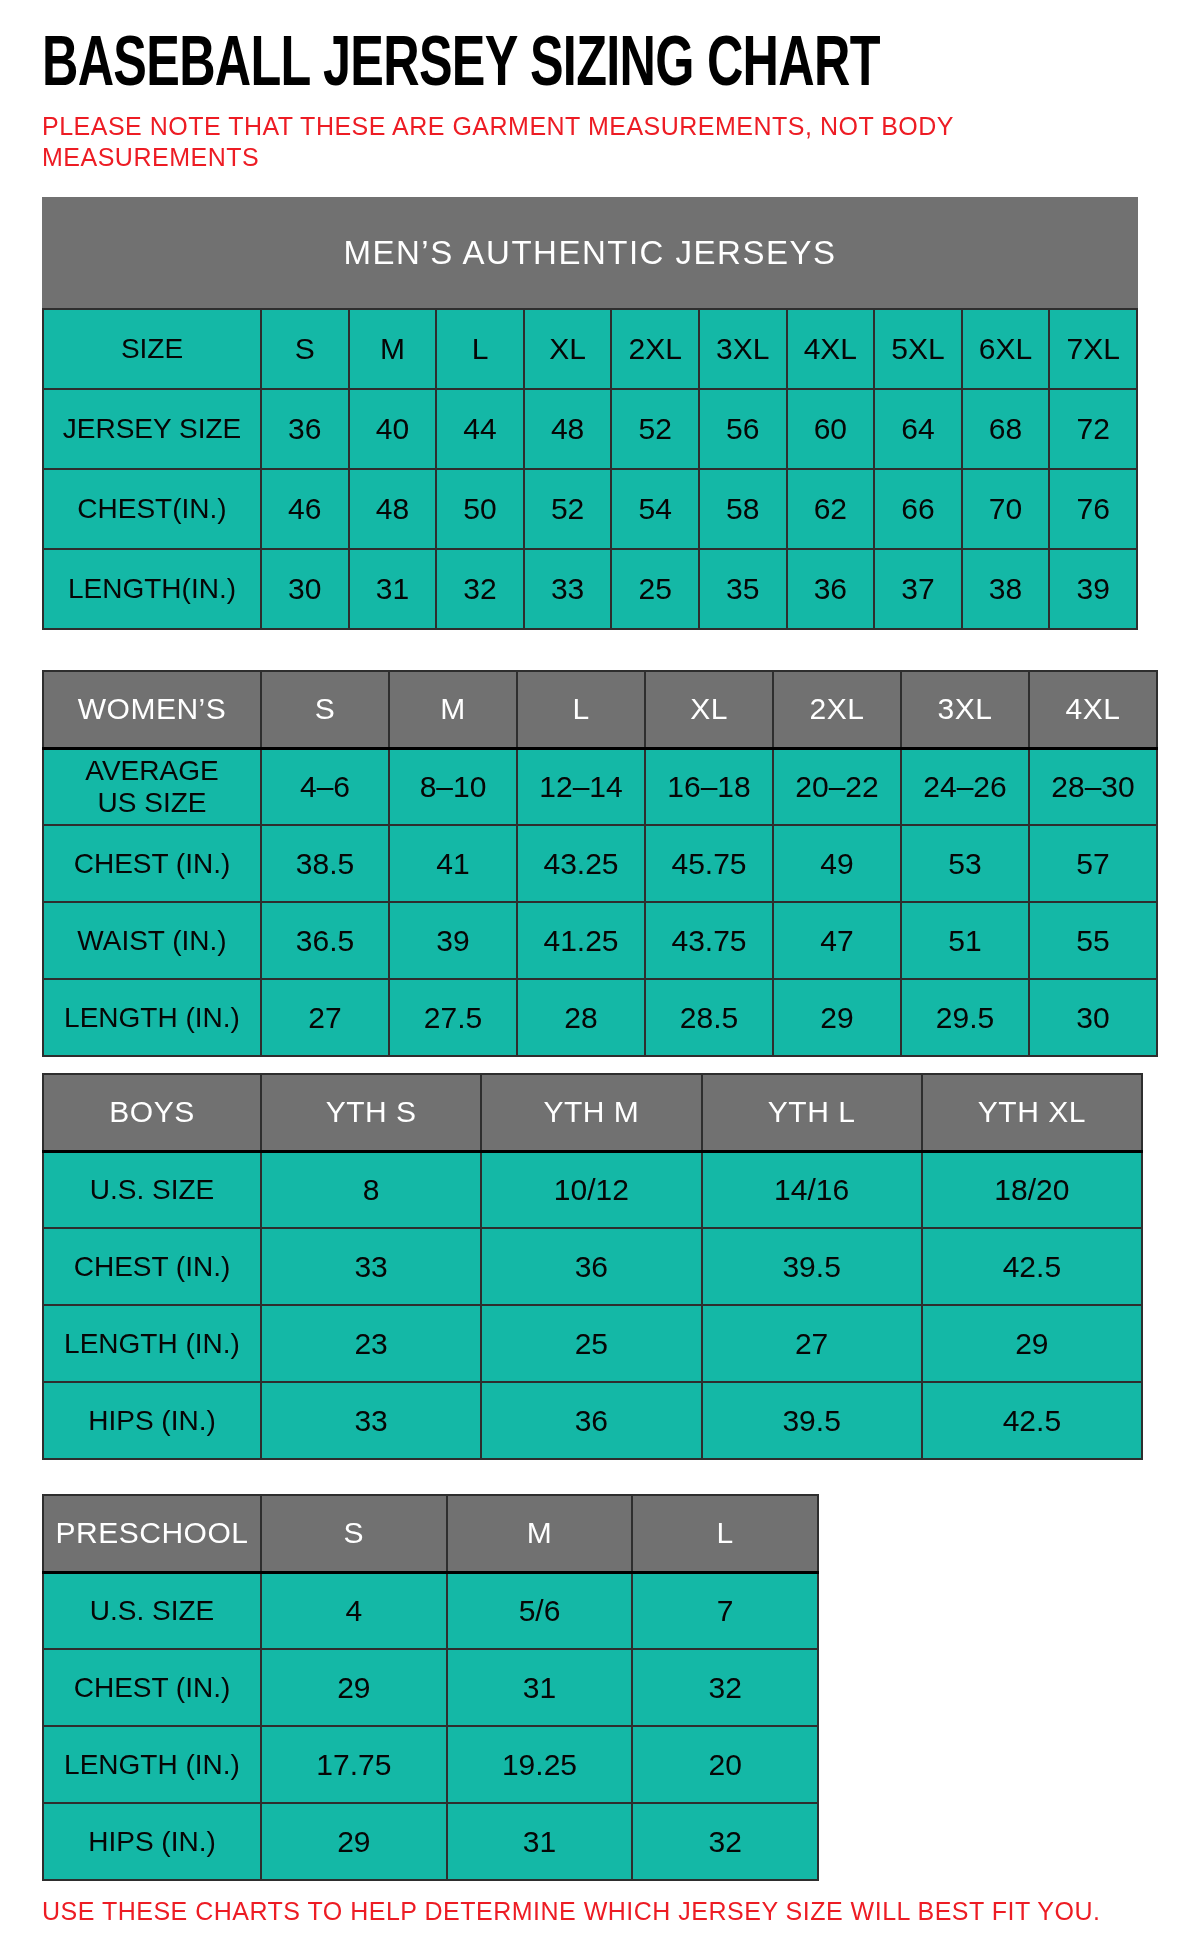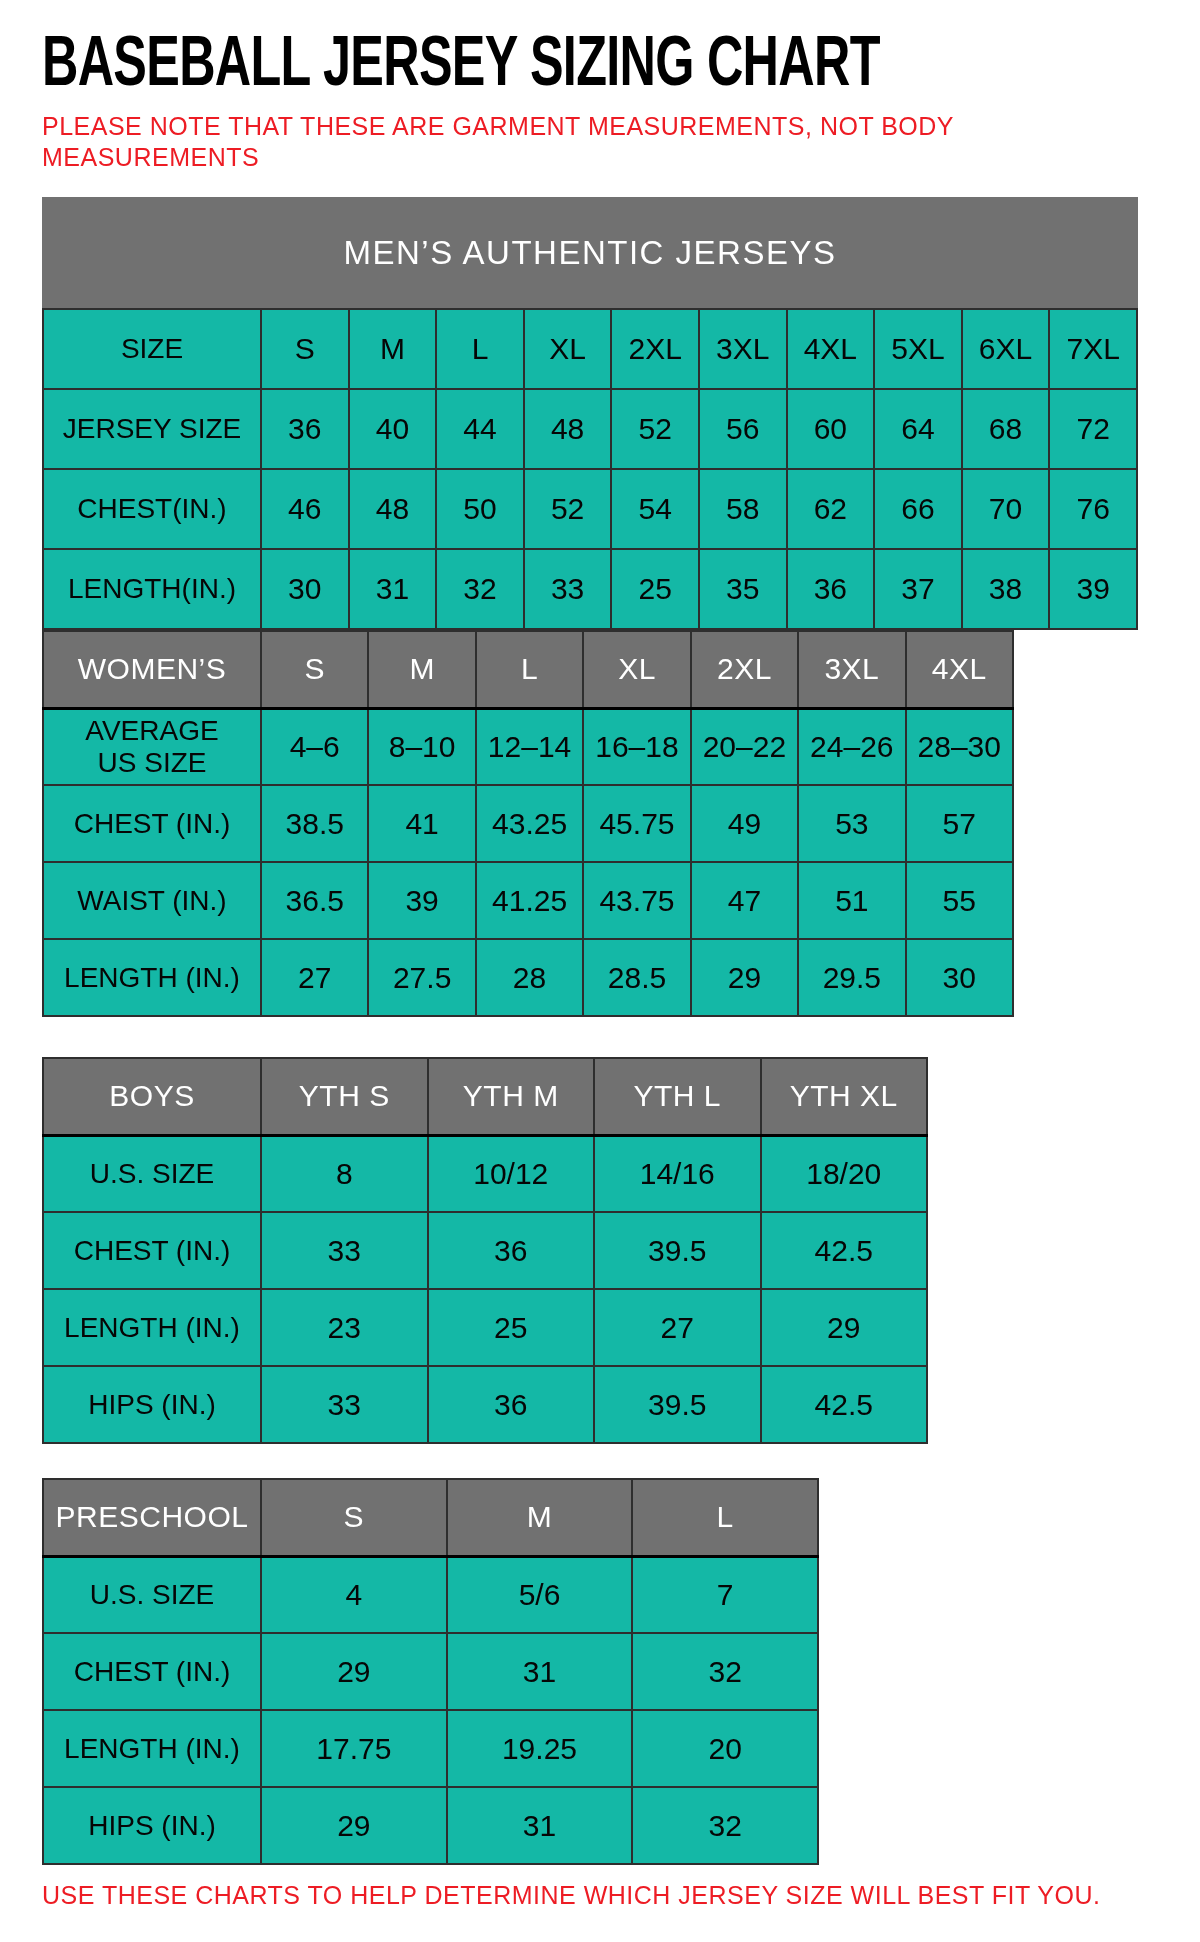--- a/index.html
+++ b/index.html
@@ -80,24 +80,24 @@
     border-bottom:3px solid #000;
     height:78px;
     font-size:30px;
     letter-spacing:0.5px;
   }
   .col-label{width:218px;}
 
   #mens-table{width:1096px;}
   #mens-table td, #mens-table th{height:80px;}
 
-  #womens-table{width:972px;}
+  #womens-table{width:1116px;margin-top:40px;}
   #womens-table td, #womens-table th{height:77px;}
 
-  #boys-table{width:886px;margin-top:40px;}
+  #boys-table{width:1101px;margin-top:16px;}
   #boys-table td, #boys-table th{height:77px;}
 
   #preschool-table{width:777px;margin-top:34px;}
   #preschool-table td, #preschool-table th{height:77px;margin-top:32px;}
 </style>
 </head>
 <body>
 
 <div class="page">
 

